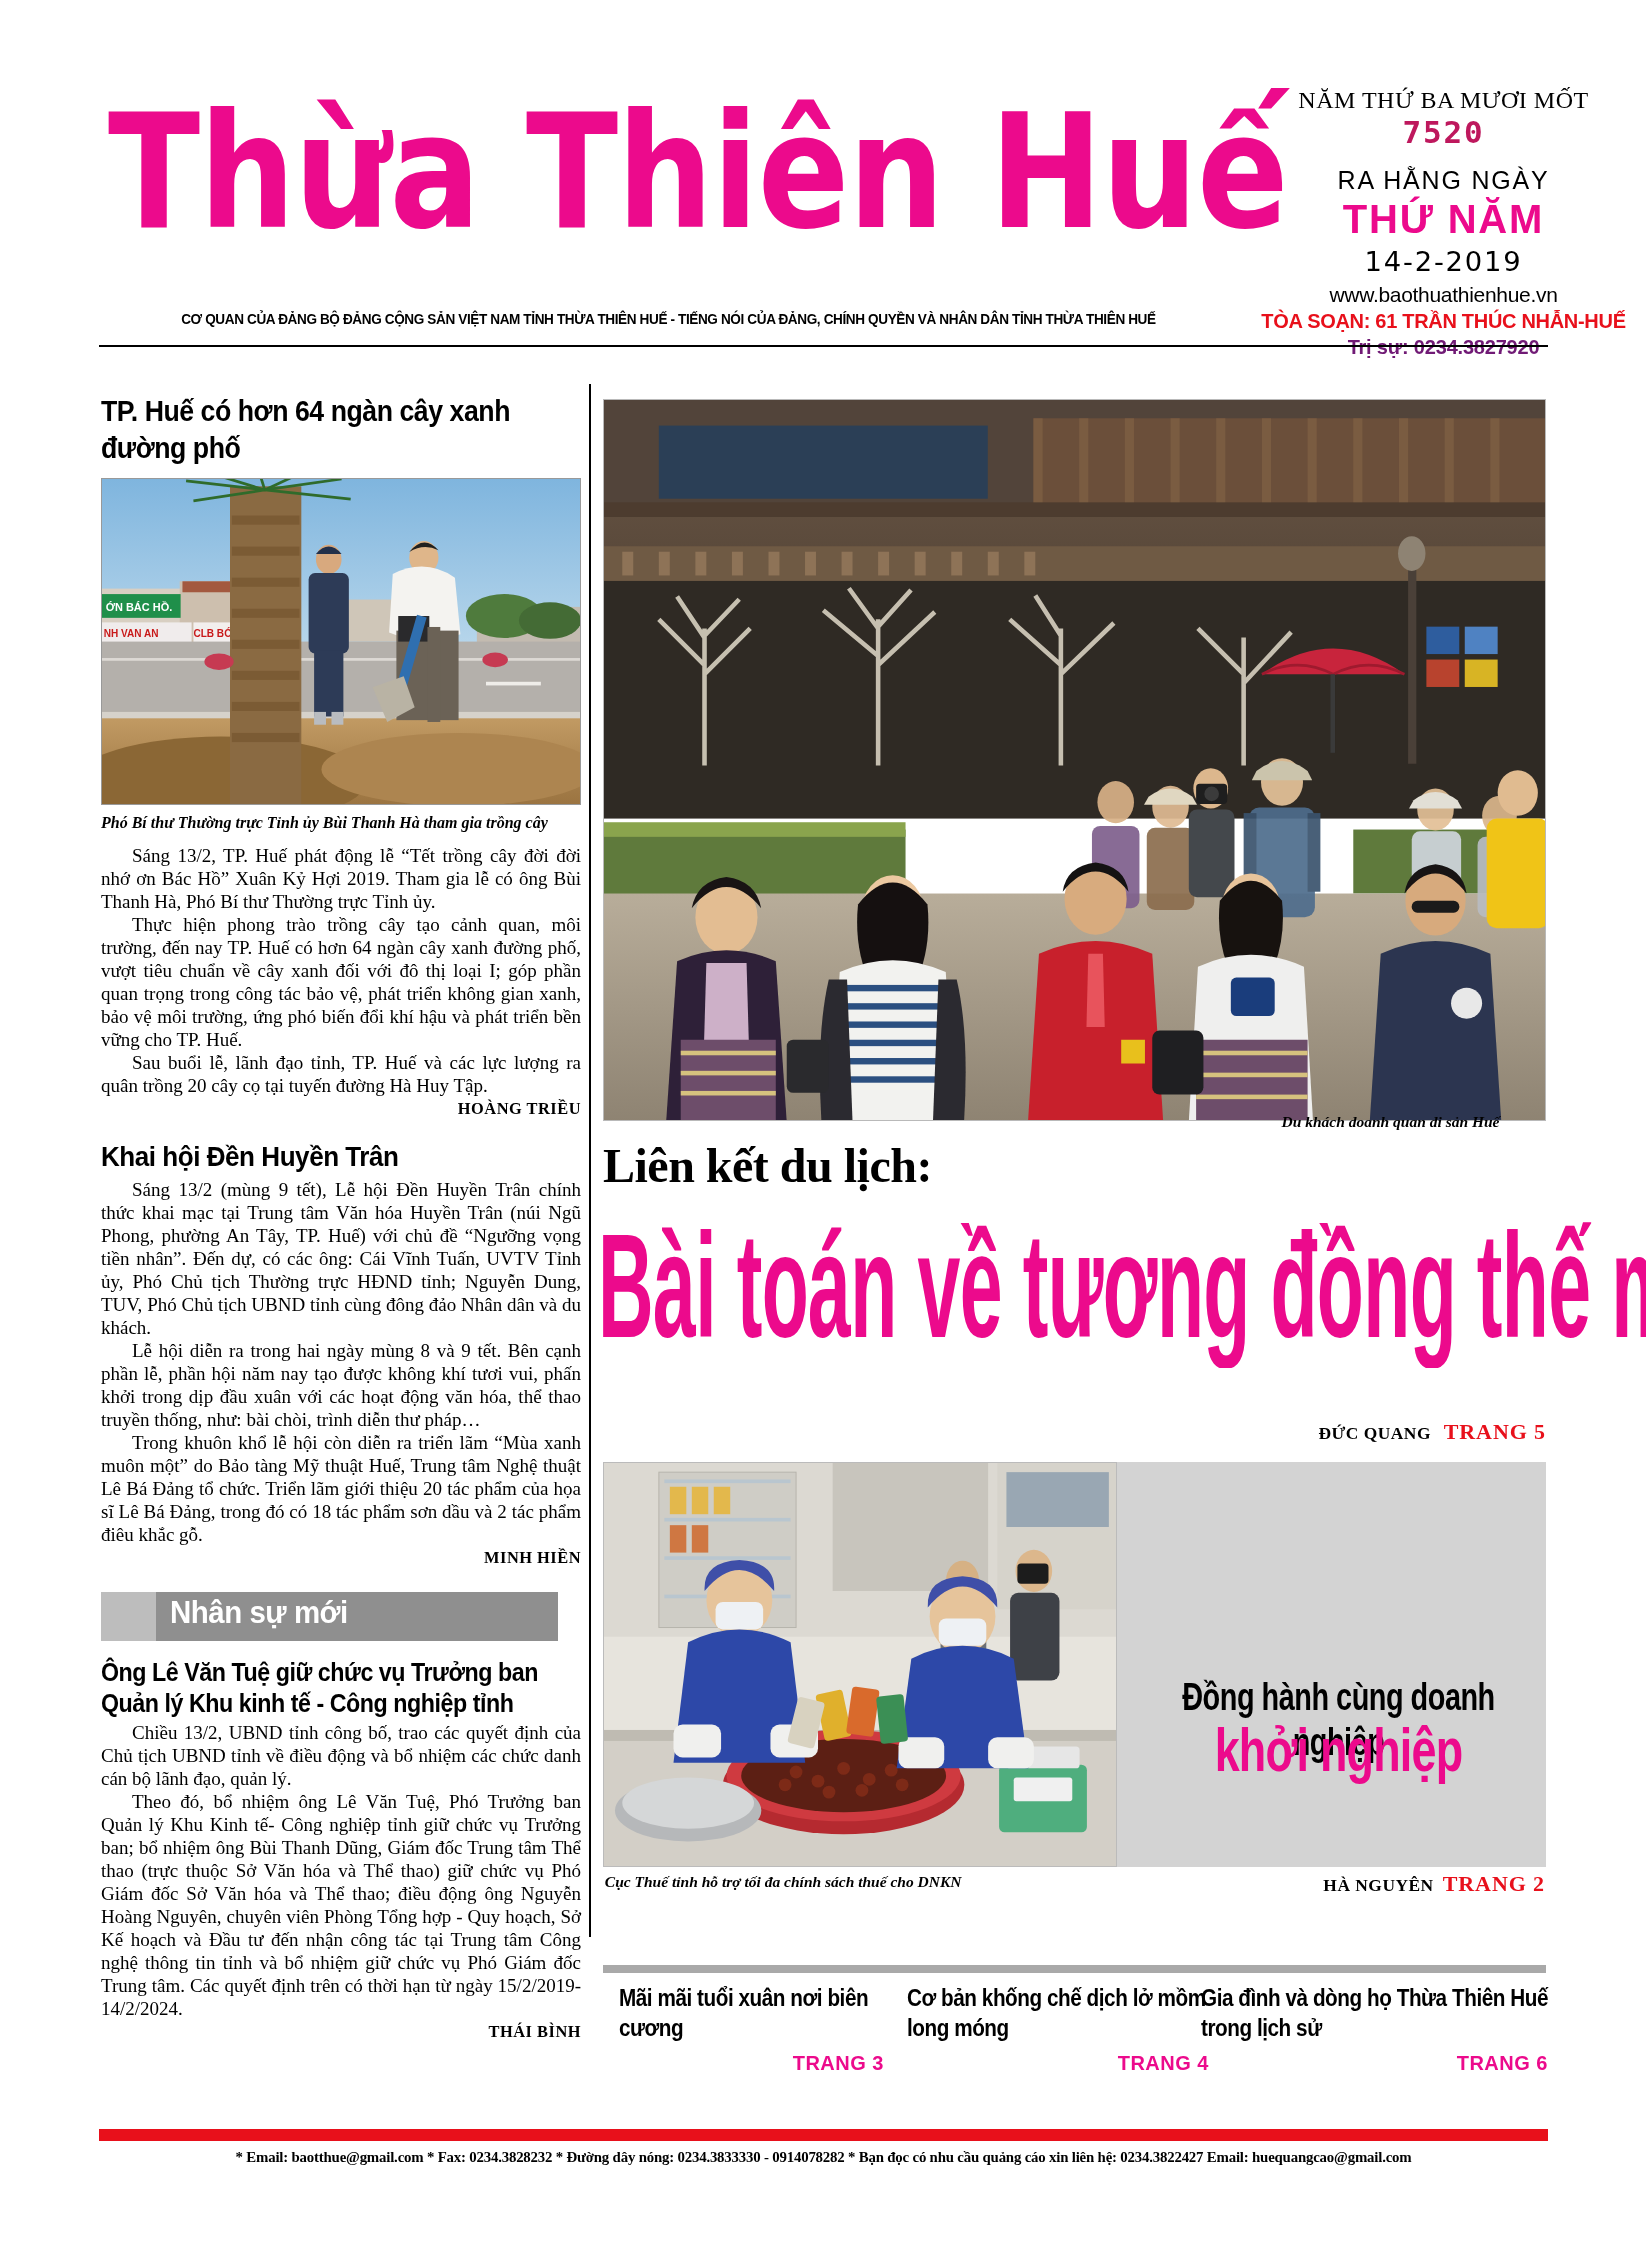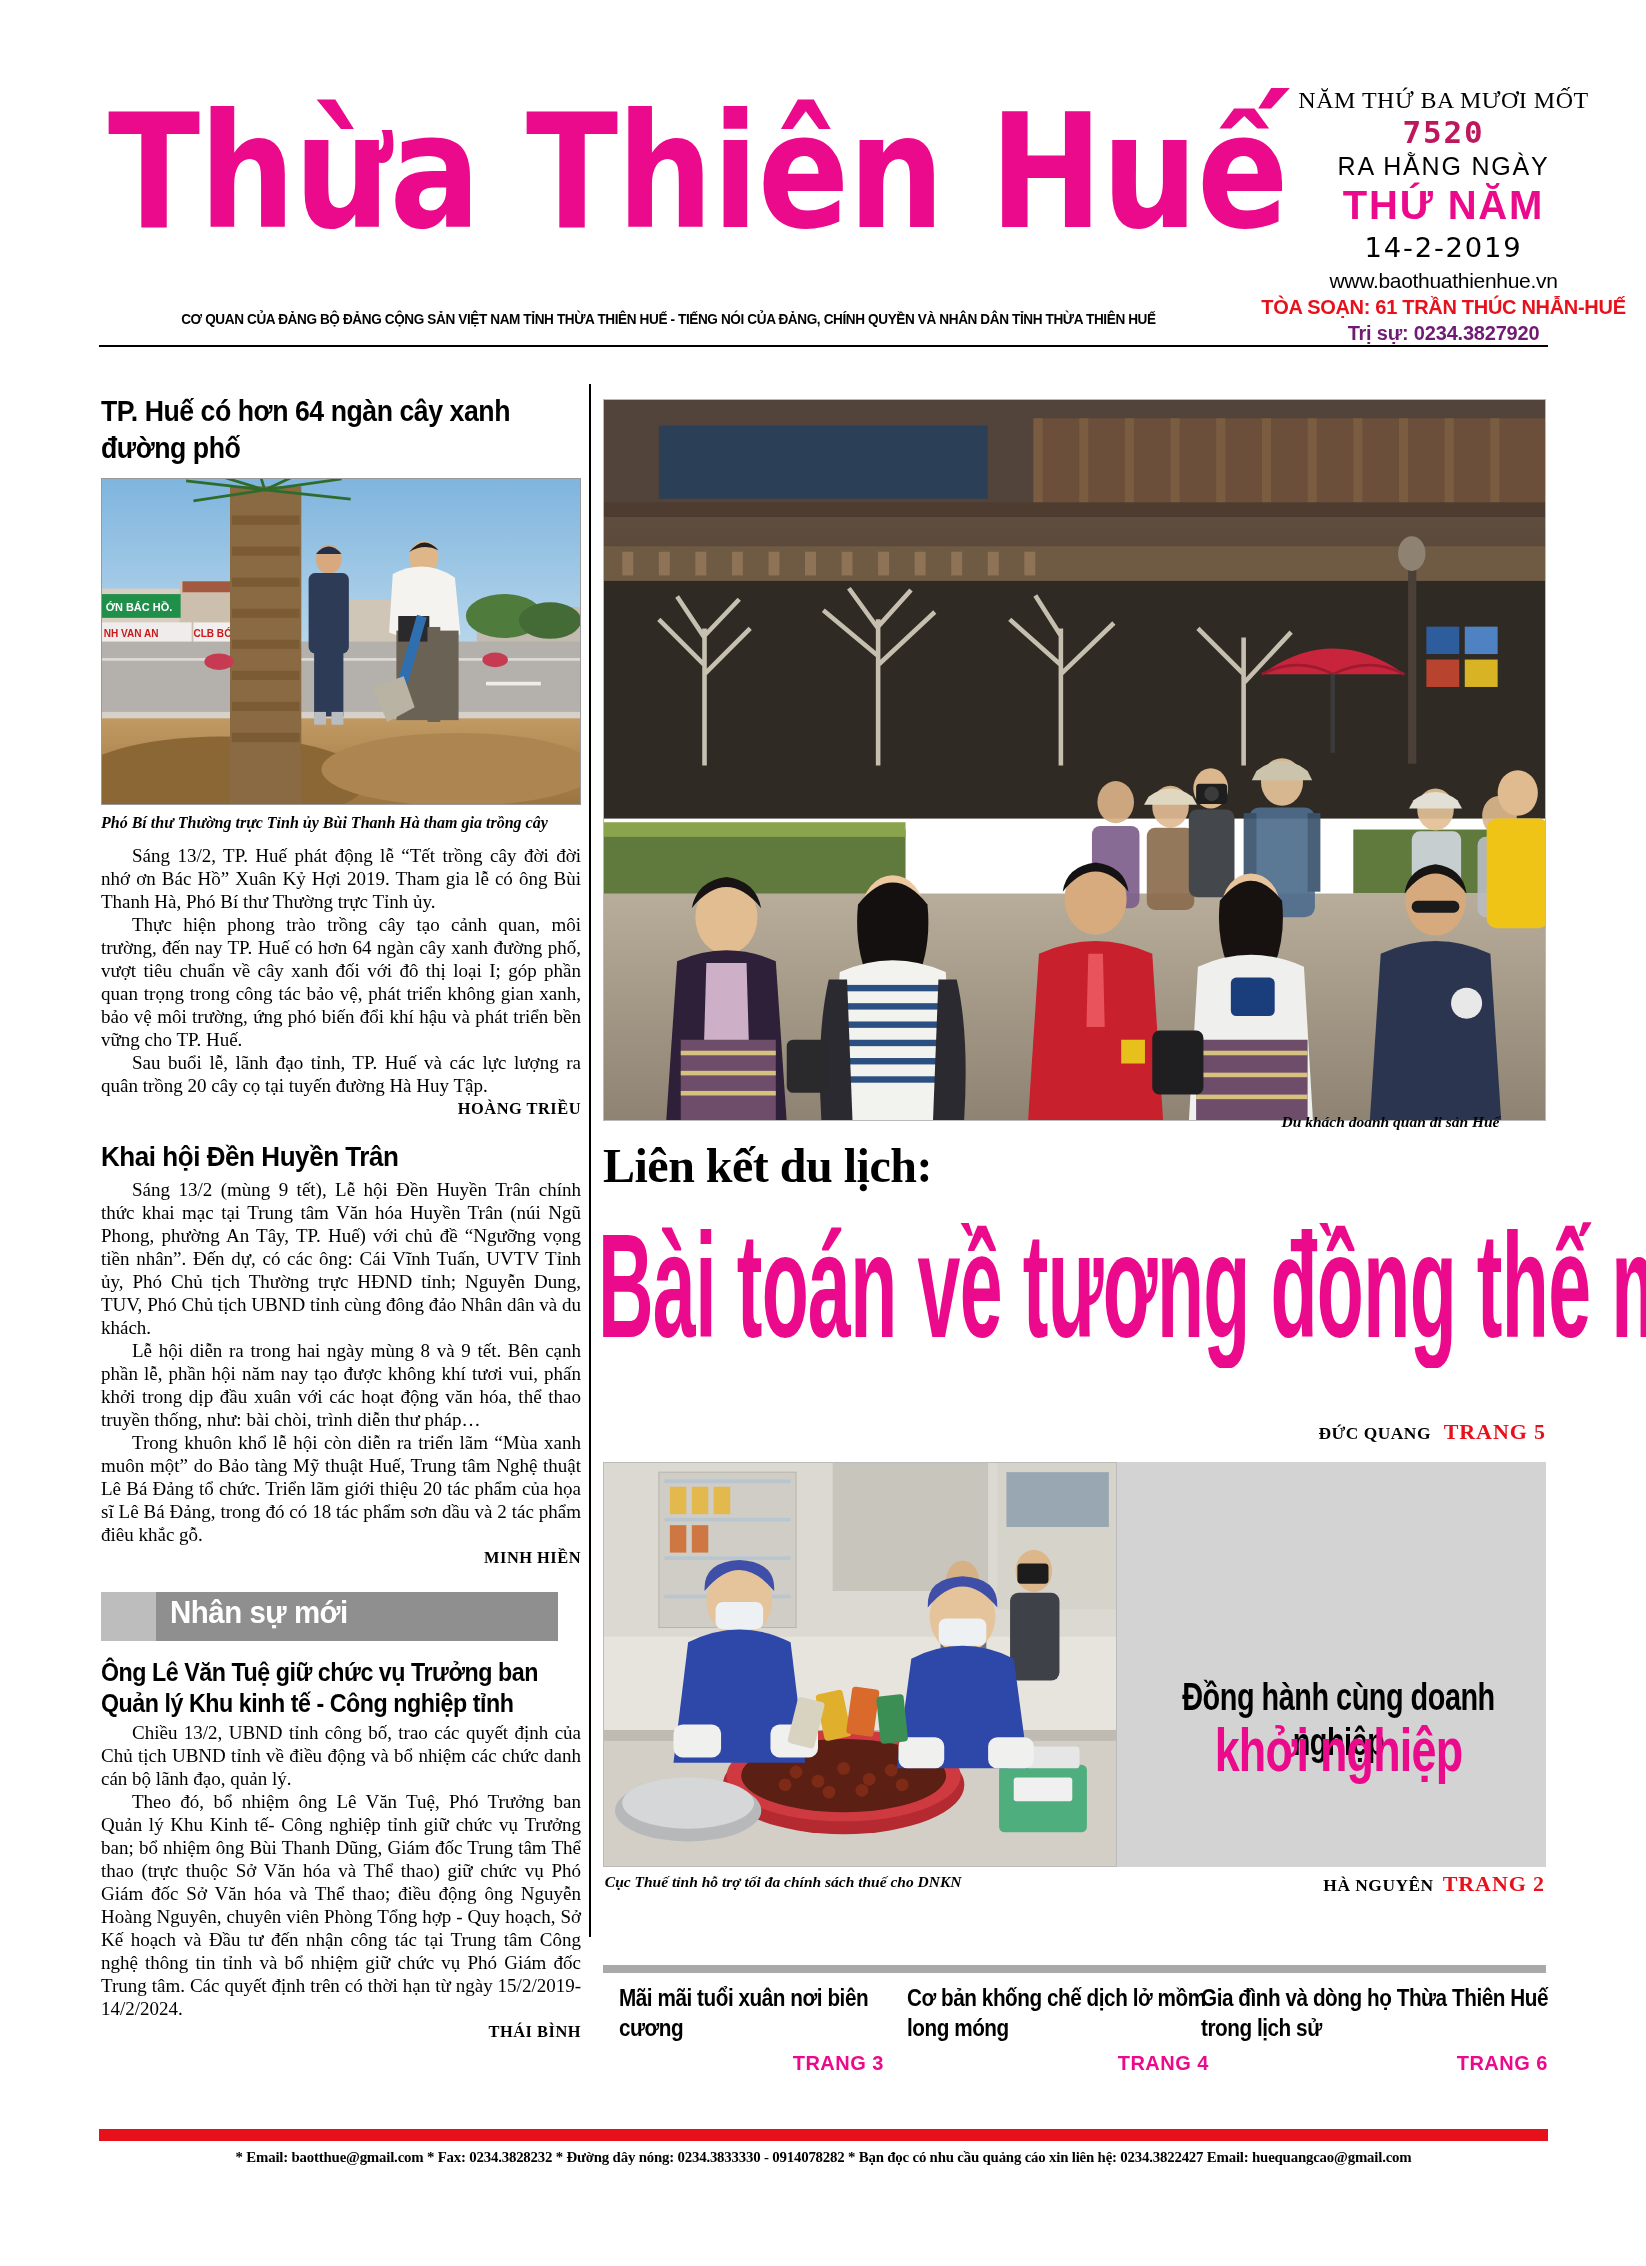--- a/index.html
+++ b/index.html
@@ -32,21 +32,21 @@
   .tagline {
     position:absolute; left:101px; top:311px; width:1170px;
     font-family:"Liberation Sans", sans-serif;
     font-weight:700; font-size:14px; letter-spacing:-0.4px;
     text-align:center; white-space:nowrap;
     transform:scaleX(0.97); transform-origin:left center;
   }
   .info-box { position:absolute; left:1261px; top:87px; width:365px; text-align:center; }
   .info-line1 { font-family:"Liberation Serif", serif; font-size:24px; letter-spacing:0.5px; }
   .info-num { font-family:"DejaVu Sans Mono", monospace; font-weight:700; font-size:31px; color:#be185d; letter-spacing:1.8px; line-height:37px; }
-  .info-line2 { font-family:"Liberation Sans", sans-serif; font-size:25px; letter-spacing:1.8px; margin-top:1px; }
+  .info-line2 { font-family:"Liberation Sans", sans-serif; font-size:25px; letter-spacing:1.8px; margin-top:15px; }
   .info-day { font-family:"Liberation Sans", sans-serif; font-weight:700; font-size:40px; color:#ec0a8c; letter-spacing:1.8px; line-height:48px; }
   .info-date { font-family:"DejaVu Sans", sans-serif; font-size:27.4px; letter-spacing:1.8px; line-height:37px; }
   .info-web { font-family:"Liberation Sans", sans-serif; font-size:21px; letter-spacing:-0.3px; line-height:29px; }
   .info-addr { font-family:"Liberation Sans", sans-serif; font-weight:700; font-size:20px; color:#e8101b; letter-spacing:-0.3px; line-height:25.6px; }
   .info-phone { font-family:"Liberation Sans", sans-serif; font-weight:700; font-size:20px; color:#701a75; letter-spacing:-0.2px; line-height:25.6px; }
 
   .hrule { position:absolute; left:99px; width:1449px; height:1.8px; background:#000; }
 
   
   .left-col { position:absolute; left:101px; top:393px; width:480px; }

